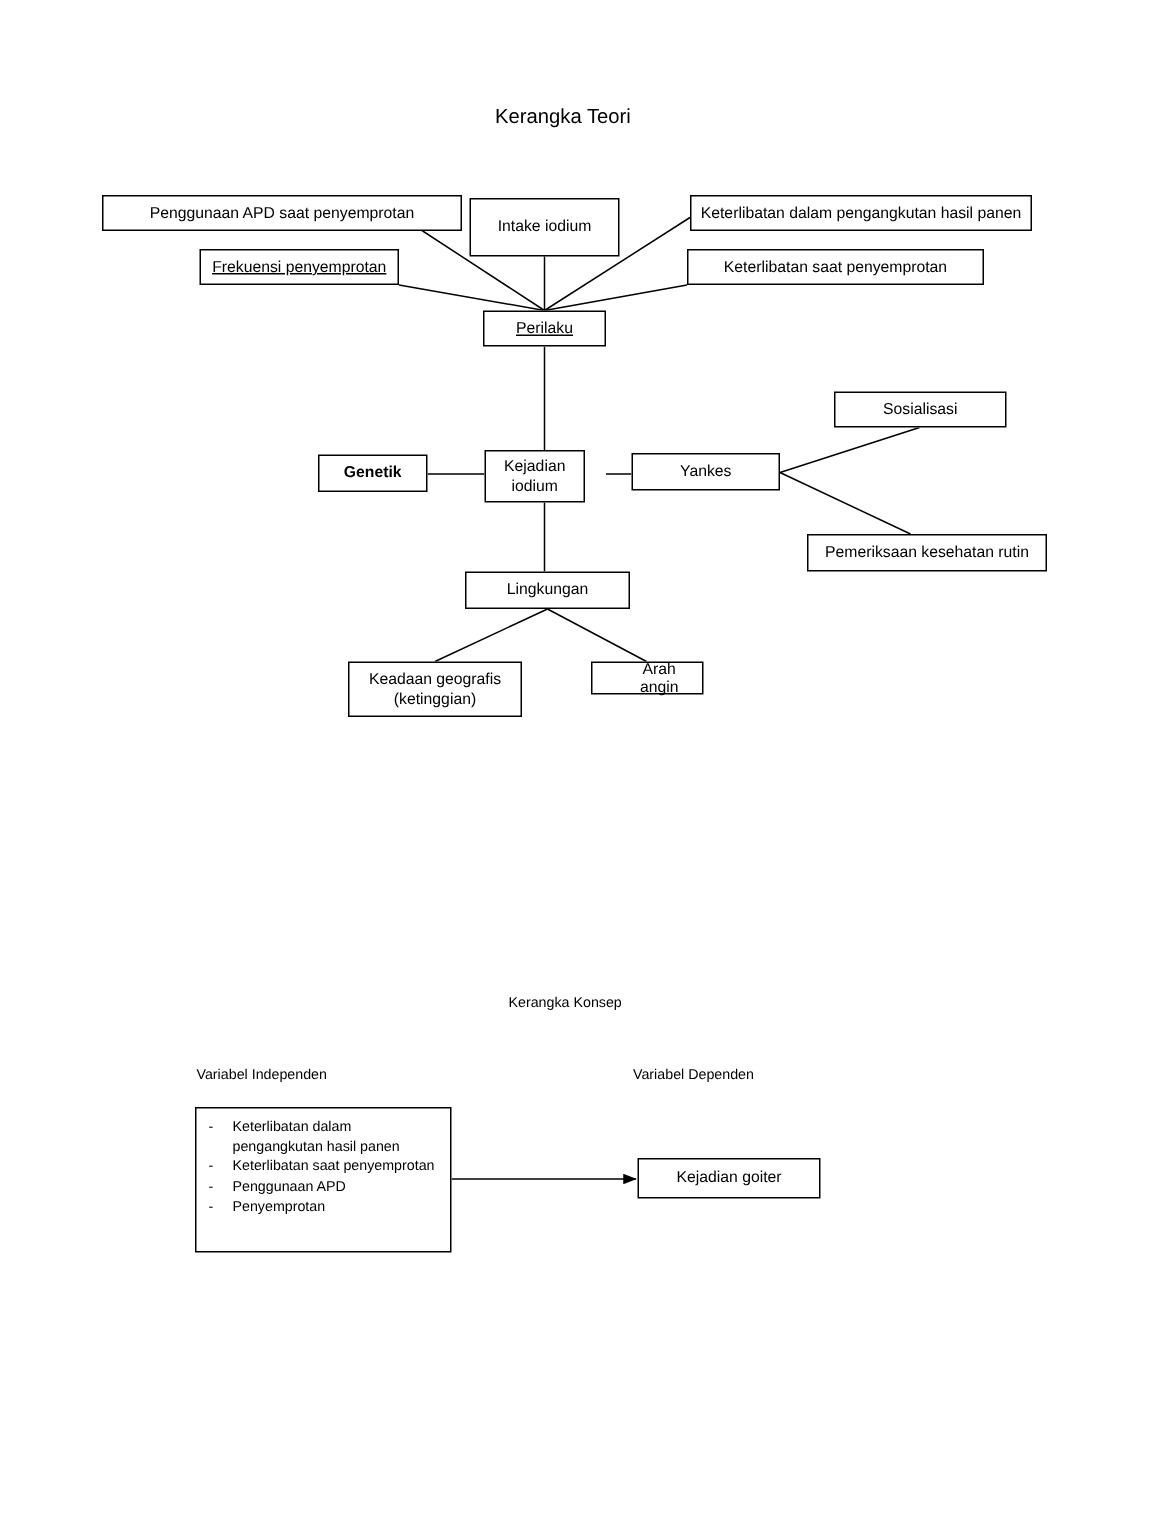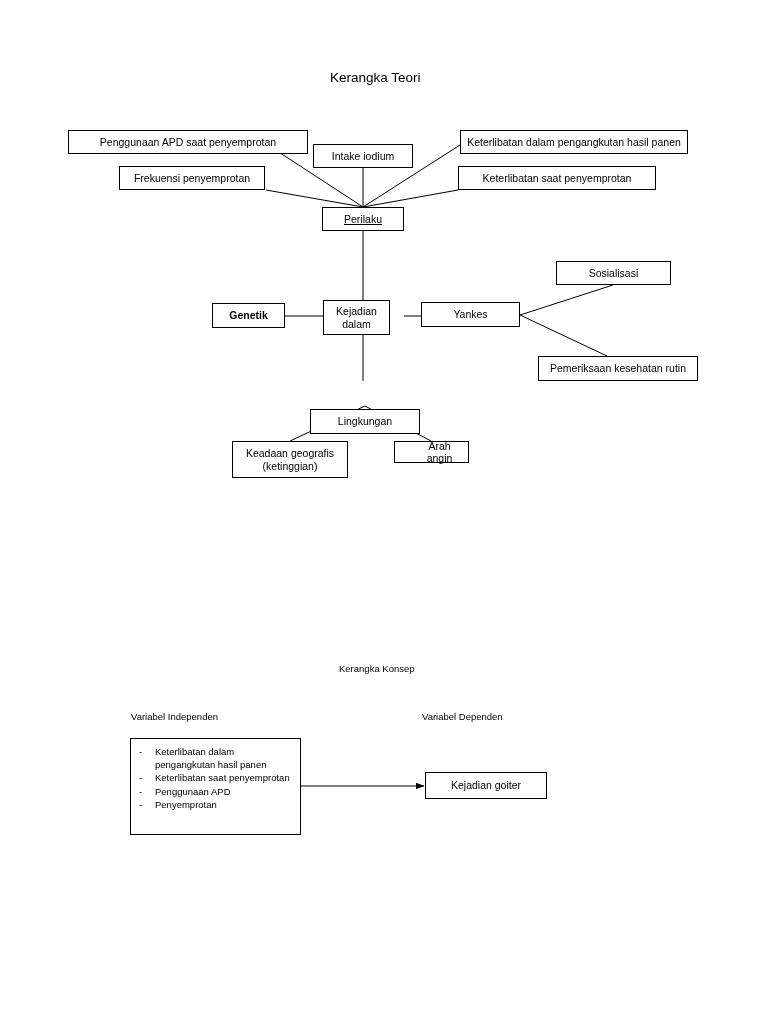--- a/index.html
+++ b/index.html
@@ -73,44 +73,44 @@
       <line x1="365" y1="406" x2="431" y2="441"></line>
 
       <line x1="301" y1="786" x2="424" y2="786" marker-end="url(#arrowhead)"></line>
     </g>
   </svg>
 
   <div class="free-text title" style="left:330px;top:70px;">Kerangka Teori</div>
 
   <div class="node" style="left:68px;top:130px;width:240px;height:24px;">Penggunaan APD saat penyemprotan</div>
 
-  <div class="node" style="left:313px;top:144px;width:100px;height:24px;">Intake iodium</div>
+  <div class="node" style="left:313px;top:132px;width:100px;height:39px;">Intake iodium</div>
 
   <div class="node" style="left:460px;top:130px;width:228px;height:24px;">Keterlibatan dalam pengangkutan hasil panen</div>
 
-  <div class="node" style="left:119px;top:166px;width:146px;height:24px;">Frekuensi penyemprotan</div>
+  <div class="node" style="left:133px;top:166px;width:133px;height:24px;text-decoration:underline;">Frekuensi penyemprotan</div>
 
   <div class="node" style="left:458px;top:166px;width:198px;height:24px;">Keterlibatan saat penyemprotan</div>
 
   <div class="node" style="left:322px;top:207px;width:82px;height:24px;text-decoration:underline;">Perilaku</div>
 
   <div class="node" style="left:212px;top:303px;width:73px;height:25px;font-weight:bold;">Genetik</div>
 
   <div class="node multi" style="left:323px;top:300px;width:67px;height:35px;">
     <span>Kejadian</span>
-    <span>dalam</span>
+    <span>iodium</span>
   </div>
 
   <div class="node" style="left:421px;top:302px;width:99px;height:25px;">Yankes</div>
 
   <div class="node" style="left:556px;top:261px;width:115px;height:24px;">Sosialisasi</div>
 
   <div class="node" style="left:538px;top:356px;width:160px;height:25px;">Pemeriksaan kesehatan rutin</div>
 
-  <div class="node" style="left:310px;top:381px;width:110px;height:25px;margin-top:28px;">Lingkungan</div>
+  <div class="node" style="left:310px;top:381px;width:110px;height:25px;">Lingkungan</div>
 
   <div class="node multi" style="left:232px;top:441px;width:116px;height:37px;">
     <span>Keadaan geografis</span>
     <span>(ketinggian)</span>
   </div>
 
   <div class="node" style="left:394px;top:441px;width:75px;height:22px;padding-left:20px;">Arah angin</div>
 
   <div class="free-text subtitle" style="left:339px;top:663px;">Kerangka Konsep</div>
 

